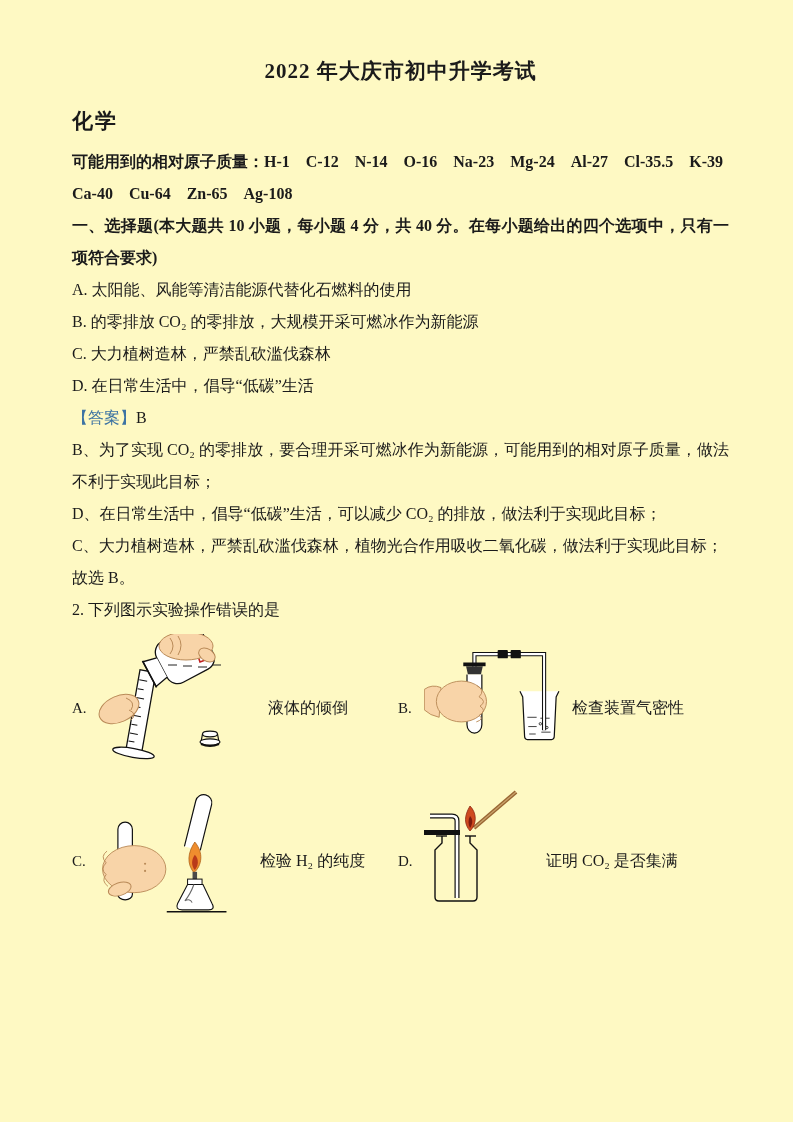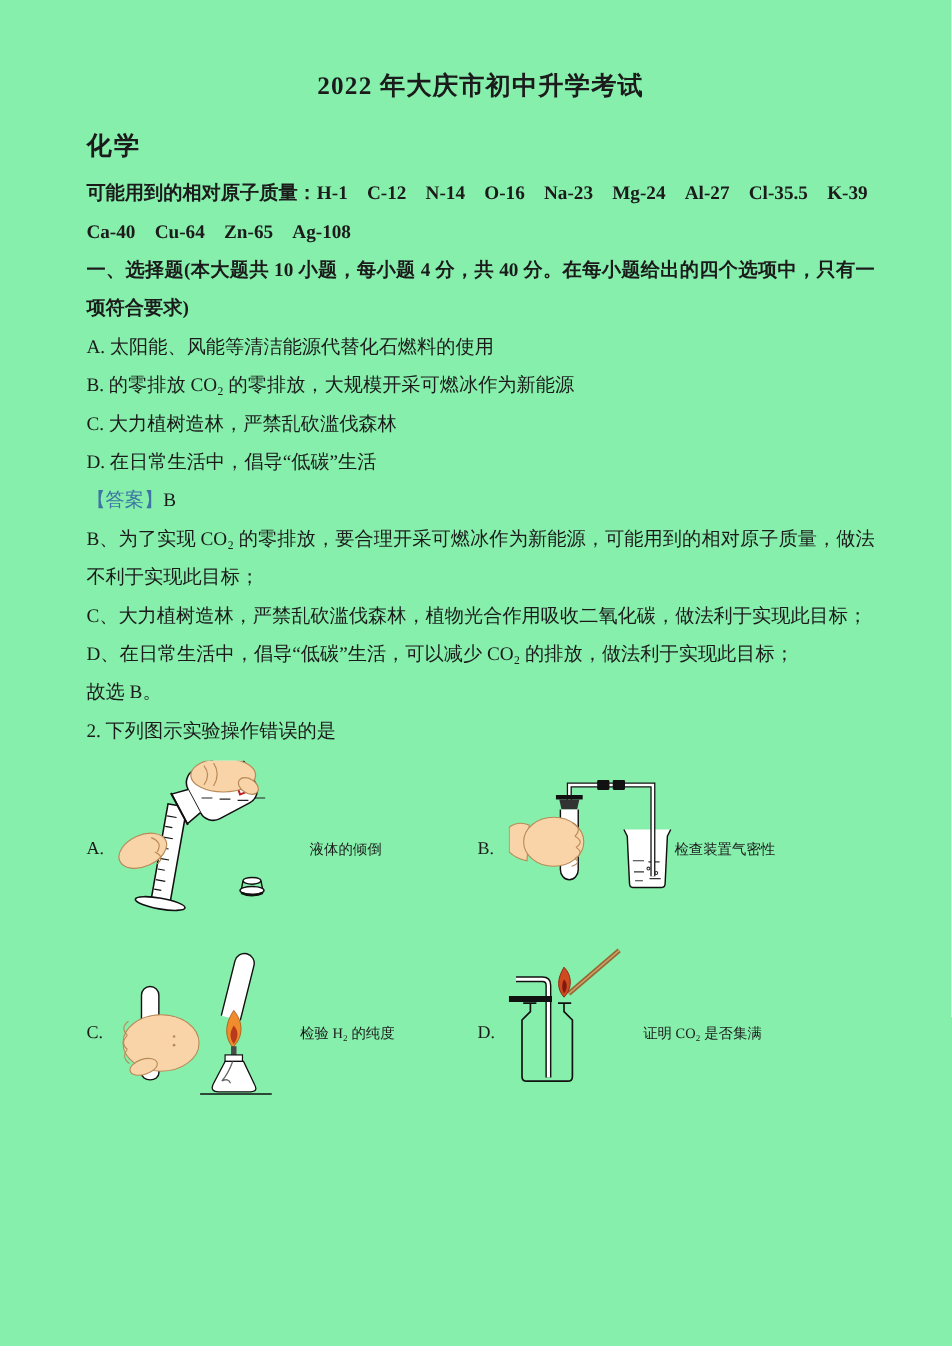--- a/index.html
+++ b/index.html
@@ -6,21 +6,21 @@
   body {
     width:793px; height:1122px;
     font-family:"Liberation Serif","DejaVu Serif",serif;
     color:#1b1b1b;
   }
   .page {
     box-sizing:border-box;
     width:793px; height:1122px;
     padding:56px 64px 0 72px;
     overflow:hidden;
-    background:#86efac;
+    background:#fef9c3;
   }
   .doc-title {
     text-align:center; font-size:21px; font-weight:bold;
     line-height:30px; margin:0; letter-spacing:1px;
   }
   .doc-subject {
     text-align:left; font-size:21px; font-weight:bold;
     line-height:30px; margin:20px 0 10px 0; letter-spacing:2px;
   }
   p.line {
@@ -34,21 +34,21 @@
 
   .fig-grid-row {
     display:grid;
     grid-template-columns:326px 330px;
     align-items:center;
   }
   .fig-row1 { margin-top:6px; height:152px; }
   .fig-row2 { height:154px; }
   .fig-cell { display:flex; align-items:center; }
   .fig-letter { width:26px; flex:0 0 26px; font-size:15px; }
-  .fig-caption { font-size:12px; white-space:nowrap; }
+  .fig-caption { font-size:16px; margin-left:10px; white-space:nowrap; }
   svg { display:block; }
 </style>
 </head>
 <body>
 
 <div class="page">
 
   <h1 class="doc-title">2022 年大庆市初中升学考试</h1>
   <h2 class="doc-subject">化学</h2>
 
@@ -58,22 +58,22 @@
   <p class="line bold">一、选择题(本大题共 10 小题，每小题 4 分，共 40 分。在每小题给出的四个选项中，只有一项符合要求)</p>
 
   <p class="line">A. 太阳能、风能等清洁能源代替化石燃料的使用</p>
   <p class="line">B. 的零排放 CO₂ 的零排放，大规模开采可燃冰作为新能源</p>
   <p class="line">C. 大力植树造林，严禁乱砍滥伐森林</p>
   <p class="line">D. 在日常生活中，倡导“低碳”生活</p>
 
   <p class="line"><span class="blue">【答案】</span><span>B</span></p>
 
   <p class="line">B、为了实现 CO₂ 的零排放，要合理开采可燃冰作为新能源，可能用到的相对原子质量，做法不利于实现此目标；</p>
+  <p class="line">D、在日常生活中，倡导“低碳”生活，可以减少 CO₂ 的排放，做法利于实现此目标；</p>
   <p class="line">C、大力植树造林，严禁乱砍滥伐森林，植物光合作用吸收二氧化碳，做法利于实现此目标；</p>
-  <p class="line">D、在日常生活中，倡导“低碳”生活，可以减少 CO₂ 的排放，做法利于实现此目标；</p>
   <p class="line">故选 B。</p>
 
   <p class="line q2-stem">2. 下列图示实验操作错误的是</p>
 
   <div class="fig-grid-row fig-row1">
 
     <div class="fig-cell">
       <span class="fig-letter">A.</span>
       <svg width="160" height="148" viewBox="0 0 160 148">
 

